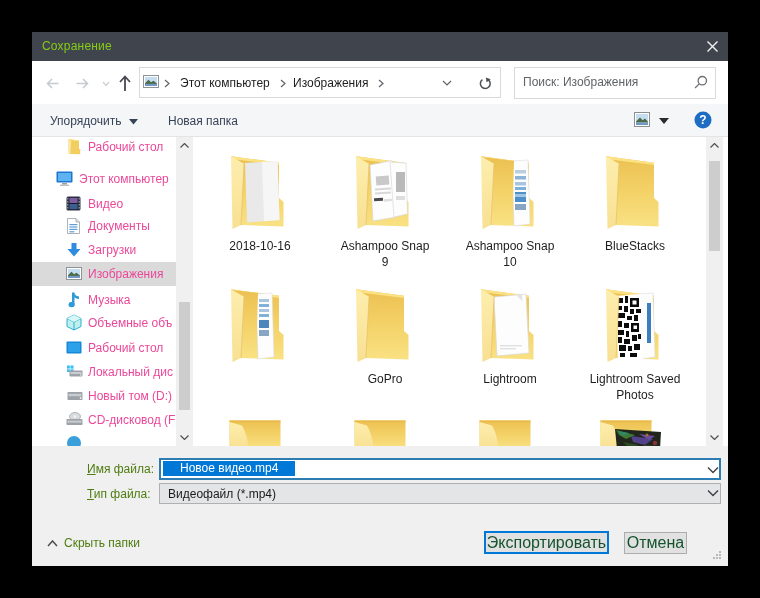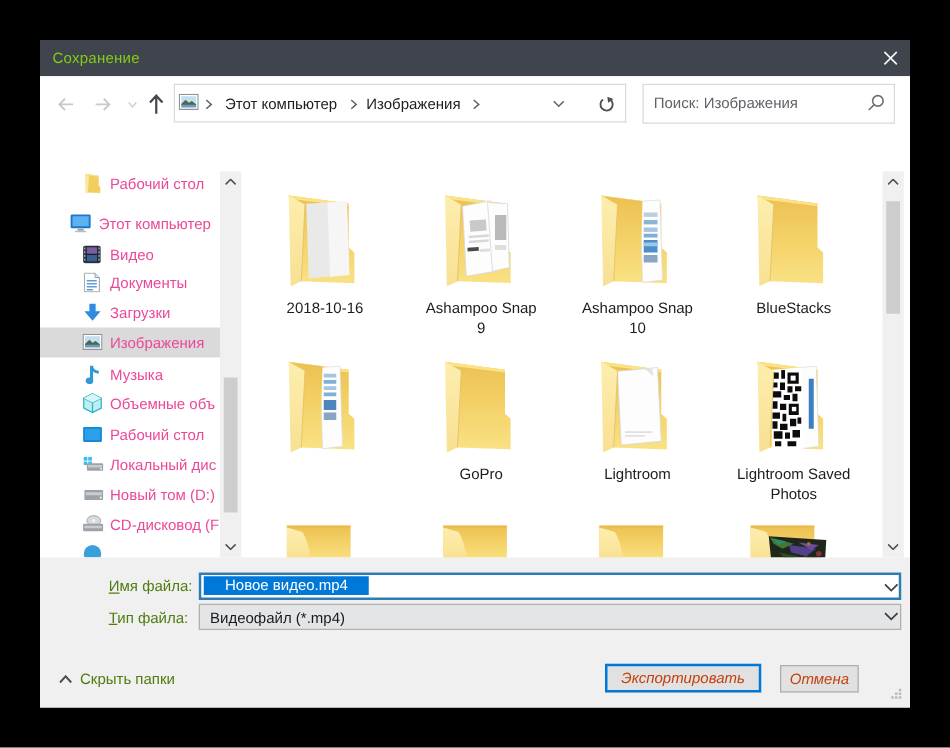--- a/index.html
+++ b/index.html
@@ -14,21 +14,21 @@
   #content{left:0;top:105px;width:696px;height:309px;background:#fff;}
   #footer{left:0;top:414px;width:696px;height:120px;background:#f0f0f0;}
   .bcbox{border:1px solid #d9d9d9;background:#fff;}
   .navtxt{font-size:12px;color:#1d1d1d;white-space:nowrap;}
   .tbtxt{font-size:12px;color:#374357;white-space:nowrap;}
   .sideitem{font-size:12px;color:#ec4899;white-space:nowrap;}
   .flabel{font-size:12px;color:#1d1d1d;text-align:center;line-height:16px;}
   .scrolltrack{background:#f0f0f0;}
   .scrollthumb{background:#cdcdcd;}
   .ftlabel{font-size:12px;color:#4d7c0f;}
-  .btn{background:#e1e1e1;font-size:12px;color:#c2410c;text-align:center;font-style:italic;}
+  .btn{background:#e1e1e1;font-size:16px;color:#14532d;text-align:center;}
   #content{overflow:hidden;}
   .fitem{position:absolute;width:116px;}
   .ficon{display:block;margin:0 auto;position:relative;left:-4px;}
   .flabel{margin-top:6px;}
 </style>
 </head>
 <body>
 <div id="dlg" class="abs">
 
   <div id="titlebar" class="abs">
@@ -86,20 +86,42 @@
       <path d="M6.9 0.4 L11.7 2.2 L7.5 5.2 Z" fill="#4c5054"></path>
     </svg>
 
     <div class="abs bcbox" style="left:482px;top:35px;width:200px;height:30px"></div>
     <div class="abs" style="left:491px;top:43px;font-size:12px;color:#5f6368;">Поиск: Изображения</div>
     <svg class="abs" style="left:662px;top:43px" width="14" height="14" viewBox="0 0 14 14">
       <circle cx="8.3" cy="5.7" r="4.2" stroke="#6c7075" stroke-width="1.3" fill="none"></circle>
       <path d="M5.2 8.9 L1 13" stroke="#6c7075" stroke-width="1.3"></path>
     </svg>
 
+  <div id="toolbar" class="abs">
+    <div class="abs tbtxt" style="left:18px;top:10px">Упорядочить</div>
+    <svg class="abs" style="left:97px;top:15px" width="9" height="6" viewBox="0 0 9 6">
+      <path d="M0 0 L9 0 L4.5 5.5 Z" fill="#374357"></path>
+    </svg>
+    <div class="abs tbtxt" style="left:136px;top:10px">Новая папка</div>
+
+    <svg class="abs" style="left:602px;top:8px" width="16" height="15" viewBox="0 0 16 15">
+      <rect x="0.5" y="0.5" width="15" height="14" fill="#fff" stroke="#8b9095"></rect>
+      <rect x="2" y="2" width="12" height="8.5" fill="#c3ddf1"></rect>
+      <path d="M2 9.6 L6 5.6 L8.6 8.2 L11 6.6 L14 9.8 L14 10.5 L2 10.5 Z" fill="#4c6a45"></path>
+      <rect x="2" y="10.5" width="12" height="2.5" fill="#6f98c4"></rect>
+    </svg>
+    <svg class="abs" style="left:627px;top:14px" width="10" height="6" viewBox="0 0 10 6">
+      <path d="M0 0 L10 0 L5 6 Z" fill="#2b2b2b"></path>
+    </svg>
+
+    <svg class="abs" style="left:662px;top:7px" width="18" height="18" viewBox="0 0 18 18">
+      <circle cx="9" cy="9" r="8.5" fill="#1d6dc2"></circle>
+      <text x="9" y="13.2" font-size="12" font-weight="bold" fill="#fff" text-anchor="middle" font-family="Liberation Sans">?</text>
+    </svg>
+  </div>
 
   <div id="content" class="abs">
 
     <div id="sidebar">
 
       <div class="abs" style="left:0;top:125px;width:144px;height:24px;background:#dadada;"></div>
 
       <svg class="abs" style="left:35px;top:1px" width="14" height="17" viewBox="0 0 14 17">
         <path d="M1 1 L12 2.5 L12 10.5 L13.2 11.7 L13.2 16.3 L3 15.9 Z" fill="#f2ce60"></path>
         <path d="M1 1 L12 2.5 L12 3.3 L1 1.9 Z" fill="#fbe284"></path>

